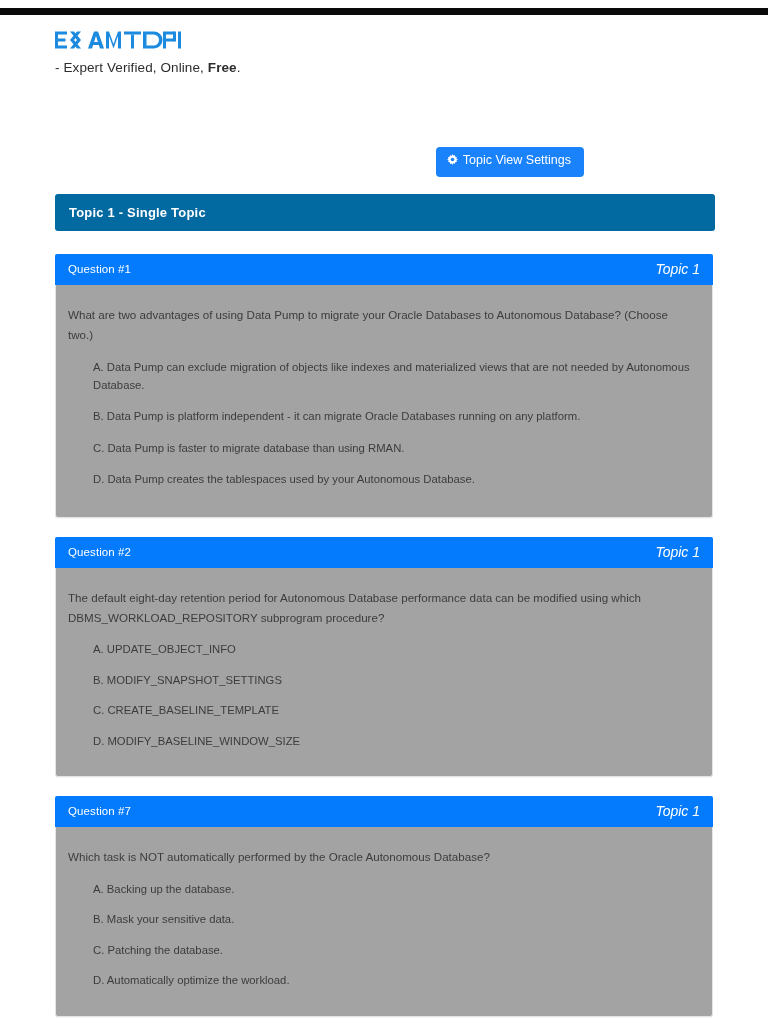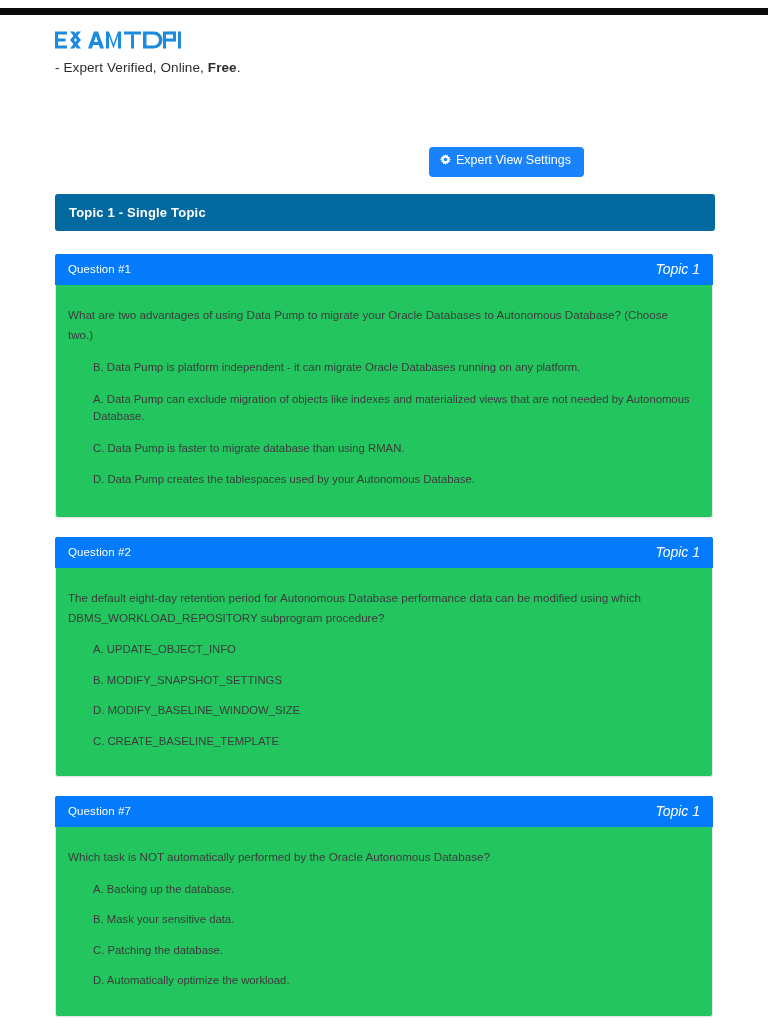--- a/index.html
+++ b/index.html
@@ -82,21 +82,21 @@
     font-weight: bold;
     padding: 11px 0 11px 14px;
     border-radius: 3px;
     width: 660px;
     letter-spacing: 0.2px;
   }
 
   .qcard {
     margin-top: 19px;
     width: 658px;
-    background: #22c55e;
+    background: #a3a3a3;
     border: 1px solid #e2e4e6;
     border-radius: 3px;
     box-shadow: 0 1px 1px rgba(0,0,0,0.035);
   }
   .qcard.q1 { margin-top: 23px; }
   .qhead {
     background: #047bfc;
     color: #ffffff;
     display: flex;
     align-items: center;
@@ -175,57 +175,57 @@
           </g>
         </svg>
       </div>
       <div class="tagline"><span>- Expert Verified, Online, </span><b>Free</b><span>.</span></div>
     </div>
 
     <div class="settings-row">
       <button class="settings-btn"><span class="gear"><svg width="11" height="11" viewBox="0 0 16 16" xmlns="http://www.w3.org/2000/svg">
               <path fill="#ffffff" d="M8 0l1 2.2 2.3-.7.6 2.4 2.4.6-.7 2.3L16 8l-2.2 1 .7 2.3-2.4.6-.6 2.4-2.3-.7L8 16l-1-2.2-2.3.7-.6-2.4-2.4-.6.7-2.3L0 8l2.2-1-.7-2.3 2.4-.6.6-2.4 2.3.7z"></path>
               <circle cx="8" cy="8" r="2.6" fill="#1a82fb"></circle>
-            </svg></span><span>Expert View Settings</span></button>
+            </svg></span><span>Topic View Settings</span></button>
     </div>
 
     <div class="main">
 
       <div class="topic-banner">
         <span>Topic 1 - Single Topic</span>
       </div>
 
       <div class="qcard q1">
         <div class="qhead">
           <span class="qno">Question #1</span>
           <span class="qtopic">Topic 1</span>
         </div>
         <div class="qbody">
           <div class="qtext">What are two advantages of using Data Pump to migrate your Oracle Databases to Autonomous Database? (Choose two.)</div>
           <ul class="choices">
+            <li class="choice">A. Data Pump can exclude migration of objects like indexes and materialized views that are not needed by Autonomous Database.</li>
             <li class="choice">B. Data Pump is platform independent - it can migrate Oracle Databases running on any platform.</li>
-            <li class="choice">A. Data Pump can exclude migration of objects like indexes and materialized views that are not needed by Autonomous Database.</li>
             <li class="choice">C. Data Pump is faster to migrate database than using RMAN.</li>
             <li class="choice">D. Data Pump creates the tablespaces used by your Autonomous Database.</li>
           </ul>
         </div>
       </div>
 
       <div class="qcard q2">
         <div class="qhead">
           <span class="qno">Question #2</span>
           <span class="qtopic">Topic 1</span>
         </div>
         <div class="qbody">
           <div class="qtext">The default eight-day retention period for Autonomous Database performance data can be modified using which DBMS_WORKLOAD_REPOSITORY subprogram procedure?</div>
           <ul class="choices">
             <li class="choice">A. UPDATE_OBJECT_INFO</li>
             <li class="choice">B. MODIFY_SNAPSHOT_SETTINGS</li>
+            <li class="choice">C. CREATE_BASELINE_TEMPLATE</li>
             <li class="choice">D. MODIFY_BASELINE_WINDOW_SIZE</li>
-            <li class="choice">C. CREATE_BASELINE_TEMPLATE</li>
           </ul>
         </div>
       </div>
 
       <div class="qcard q3">
         <div class="qhead">
           <span class="qno">Question #7</span>
           <span class="qtopic">Topic 1</span>
         </div>
         <div class="qbody">

